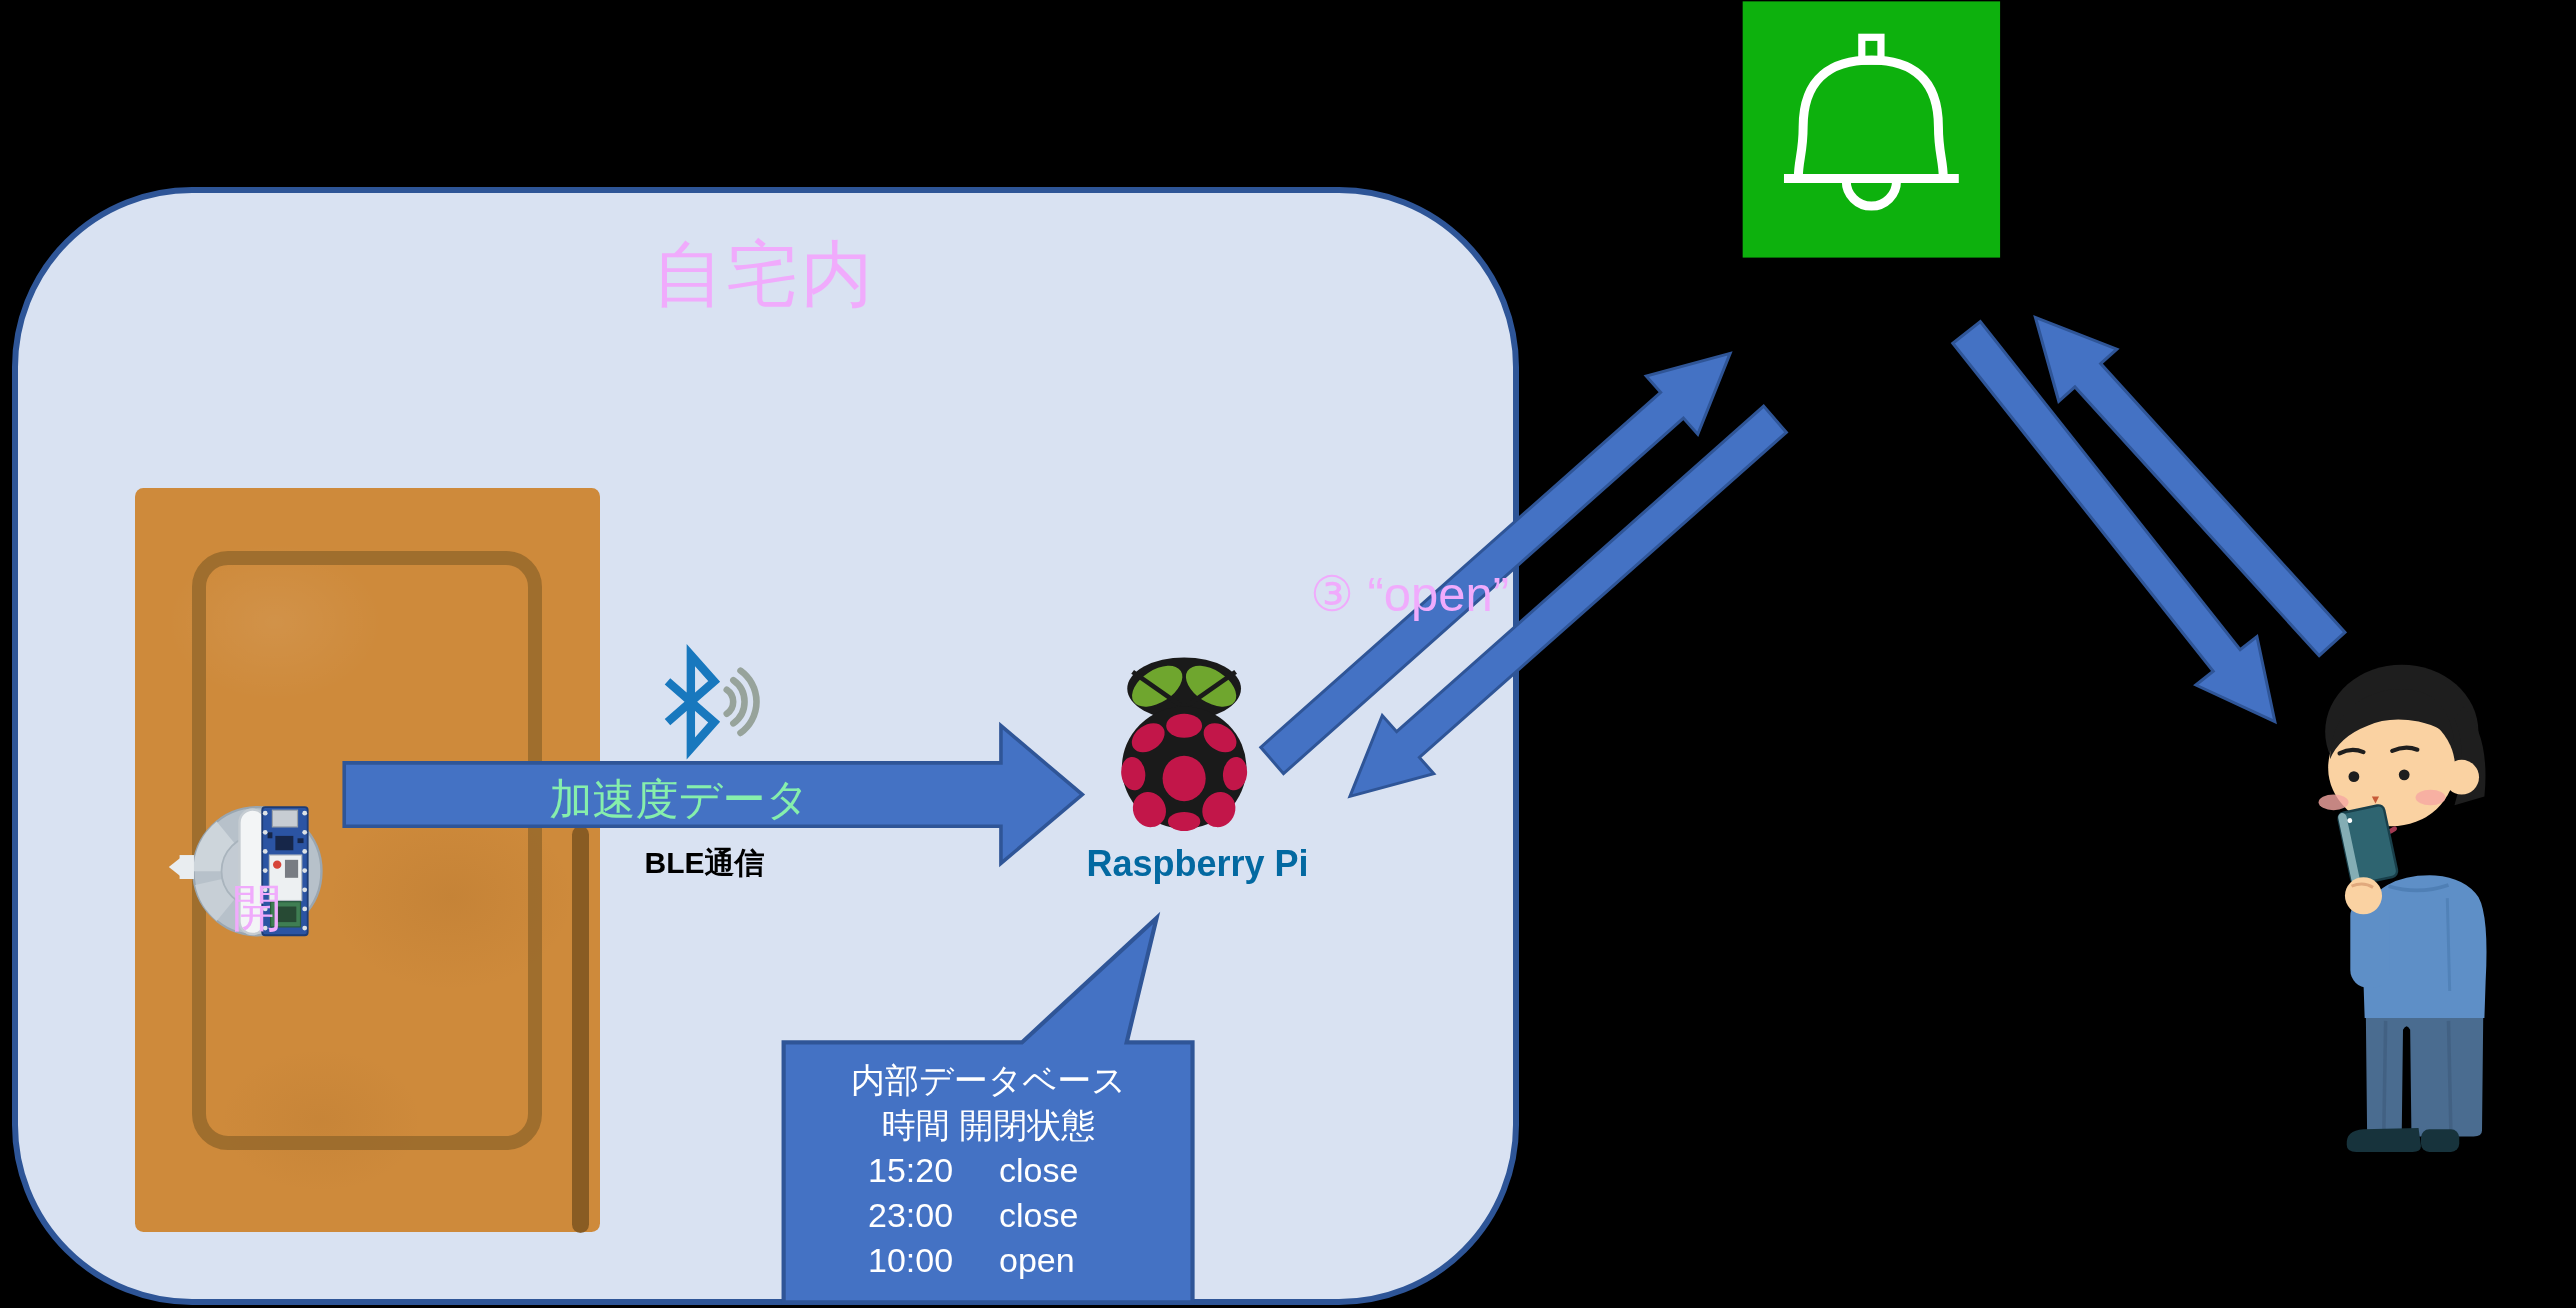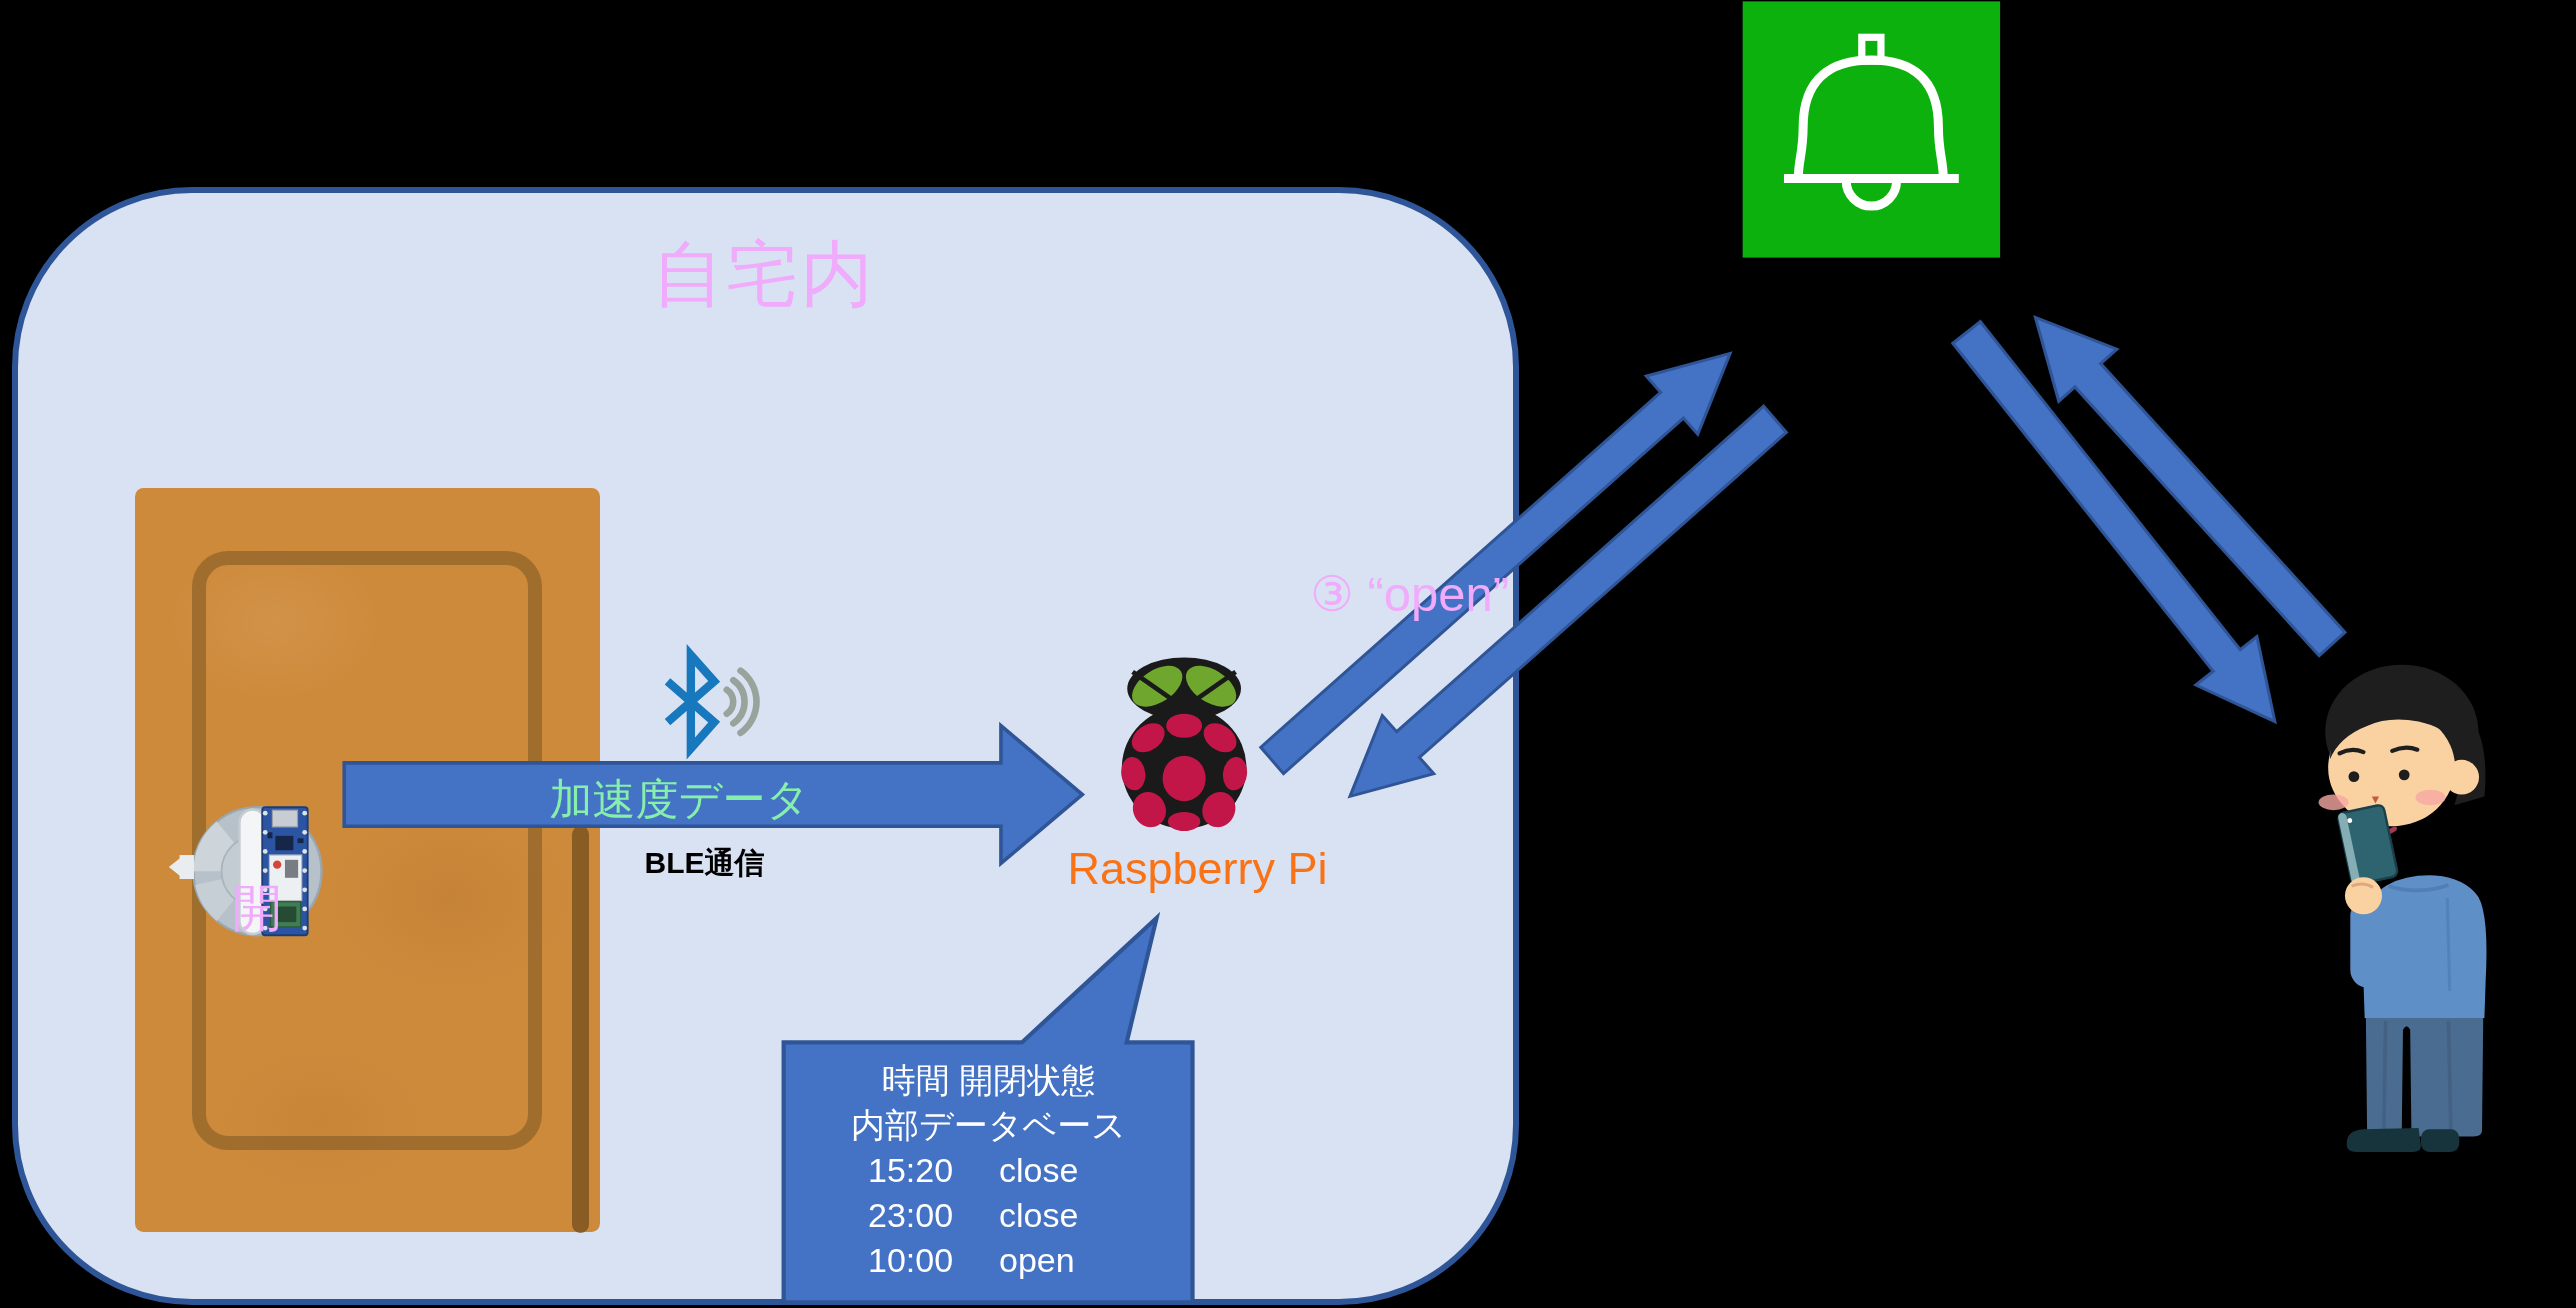--- a/index.html
+++ b/index.html
@@ -15,21 +15,21 @@
   .door-panel{position:absolute;left:57px;top:63px;width:350px;height:599px;
               border:14.4px solid rgba(150,104,43,0.85);border-radius:36px;box-sizing:border-box;}
   .door-edge{position:absolute;right:10.8px;top:338px;width:17px;height:407px;border-radius:8.4px;
              background:rgba(120,80,30,0.8);}
   .overlay{position:absolute;left:0;top:0;pointer-events:none;}
   .label{position:absolute;color:#f0abfc;white-space:nowrap;}
   .title{font-size:72px;letter-spacing:2.4px;}
   .open-state{font-size:50px;}
   .arrow-label{font-size:43px;color:#86efac;}
   .ble-caption{font-size:30px;font-weight:bold;color:#000;}
-  .rpi-label{font-size:45px;font-weight:normal;color:#f97316;}
+  .rpi-label{font-size:36px;font-weight:bold;color:#0369a1;}
   .notify-label{font-size:49px;}
   .center{text-align:center;}
   .callout-text{position:absolute;left:784px;top:1042px;width:409px;height:260px;
                 color:#fff;font-size:34px;line-height:45px;padding-top:15.6px;box-sizing:border-box;}
   .callout-text .line{text-align:center;}
   .callout-row{display:flex;padding-left:84px;}
   .callout-row .t{width:105px;}
   .callout-row .s{margin-left:26px;}
 </style>
 </head>
@@ -177,22 +177,22 @@
 
   <div class="label arrow-label center" style="left:539px;top:771px;width:281px;">加速度データ</div>
 
   <div class="label ble-caption center" style="left:569px;top:843px;width:271px;">BLE通信</div>
 
   <div class="label rpi-label center" style="left:1036px;top:843px;width:323px;">Raspberry Pi</div>
 
   <div class="label notify-label center" style="left:1281px;top:518px;width:257px;margin-top:48px;">③ “open”</div>
 
   <div class="callout-text">
+    <div class="line">内部データベース</div>
     <div class="line">時間 開閉状態</div>
-    <div class="line">内部データベース</div>
     <div class="callout-row">
       <span class="t">15:20</span>
       <span class="s">close</span>
     </div>
     <div class="callout-row">
       <span class="t">23:00</span>
       <span class="s">close</span>
     </div>
     <div class="callout-row">
       <span class="t">10:00</span>

